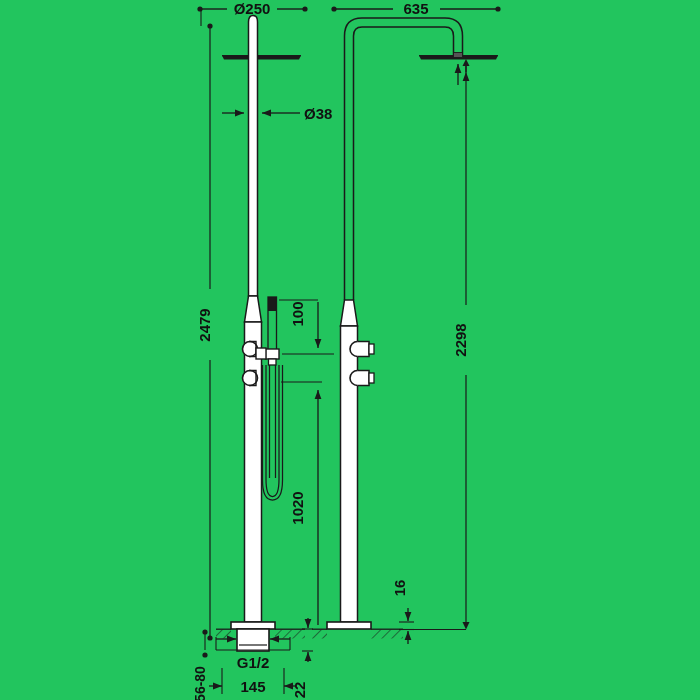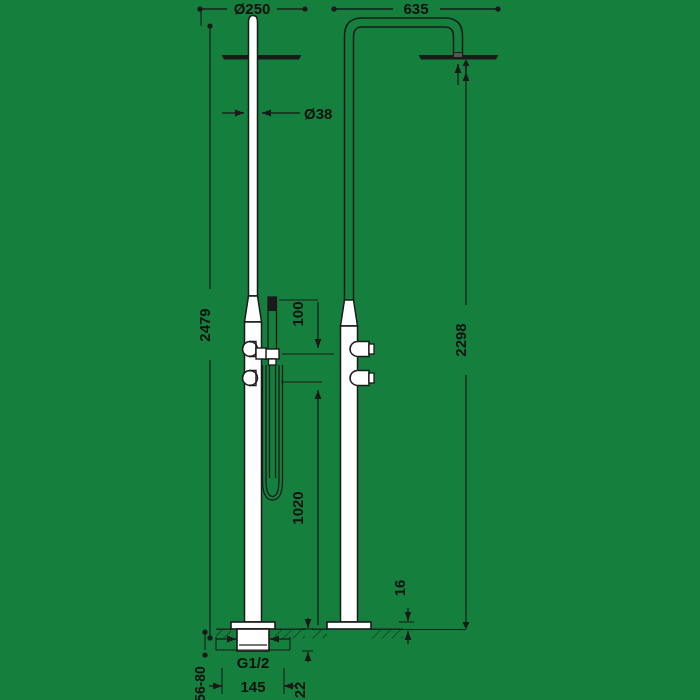--- a/index.html
+++ b/index.html
@@ -1,18 +1,18 @@
 <!DOCTYPE html>
 <html><head>
 <meta charset="utf-8">
 <style>
   html,body{margin:0;padding:0;background:#ffffff;}
   body{width:700px;height:700px;overflow:hidden;
        font-family:"Liberation Sans", sans-serif;}
-  #sheet{position:relative;width:700px;height:700px;background:#15803d;}
+  #sheet{position:relative;width:700px;height:700px;background:#22c55e;}
   svg{display:block;}
   .dimtext{font-family:"Liberation Sans", sans-serif;font-weight:bold;
            font-size:15px;fill:#111111;}
   .dimtext.small{font-size:14px;}
 </style>
 </head>
 <body>
 
 <div id="sheet">
 <svg width="700" height="700" viewBox="0 0 700 700">

